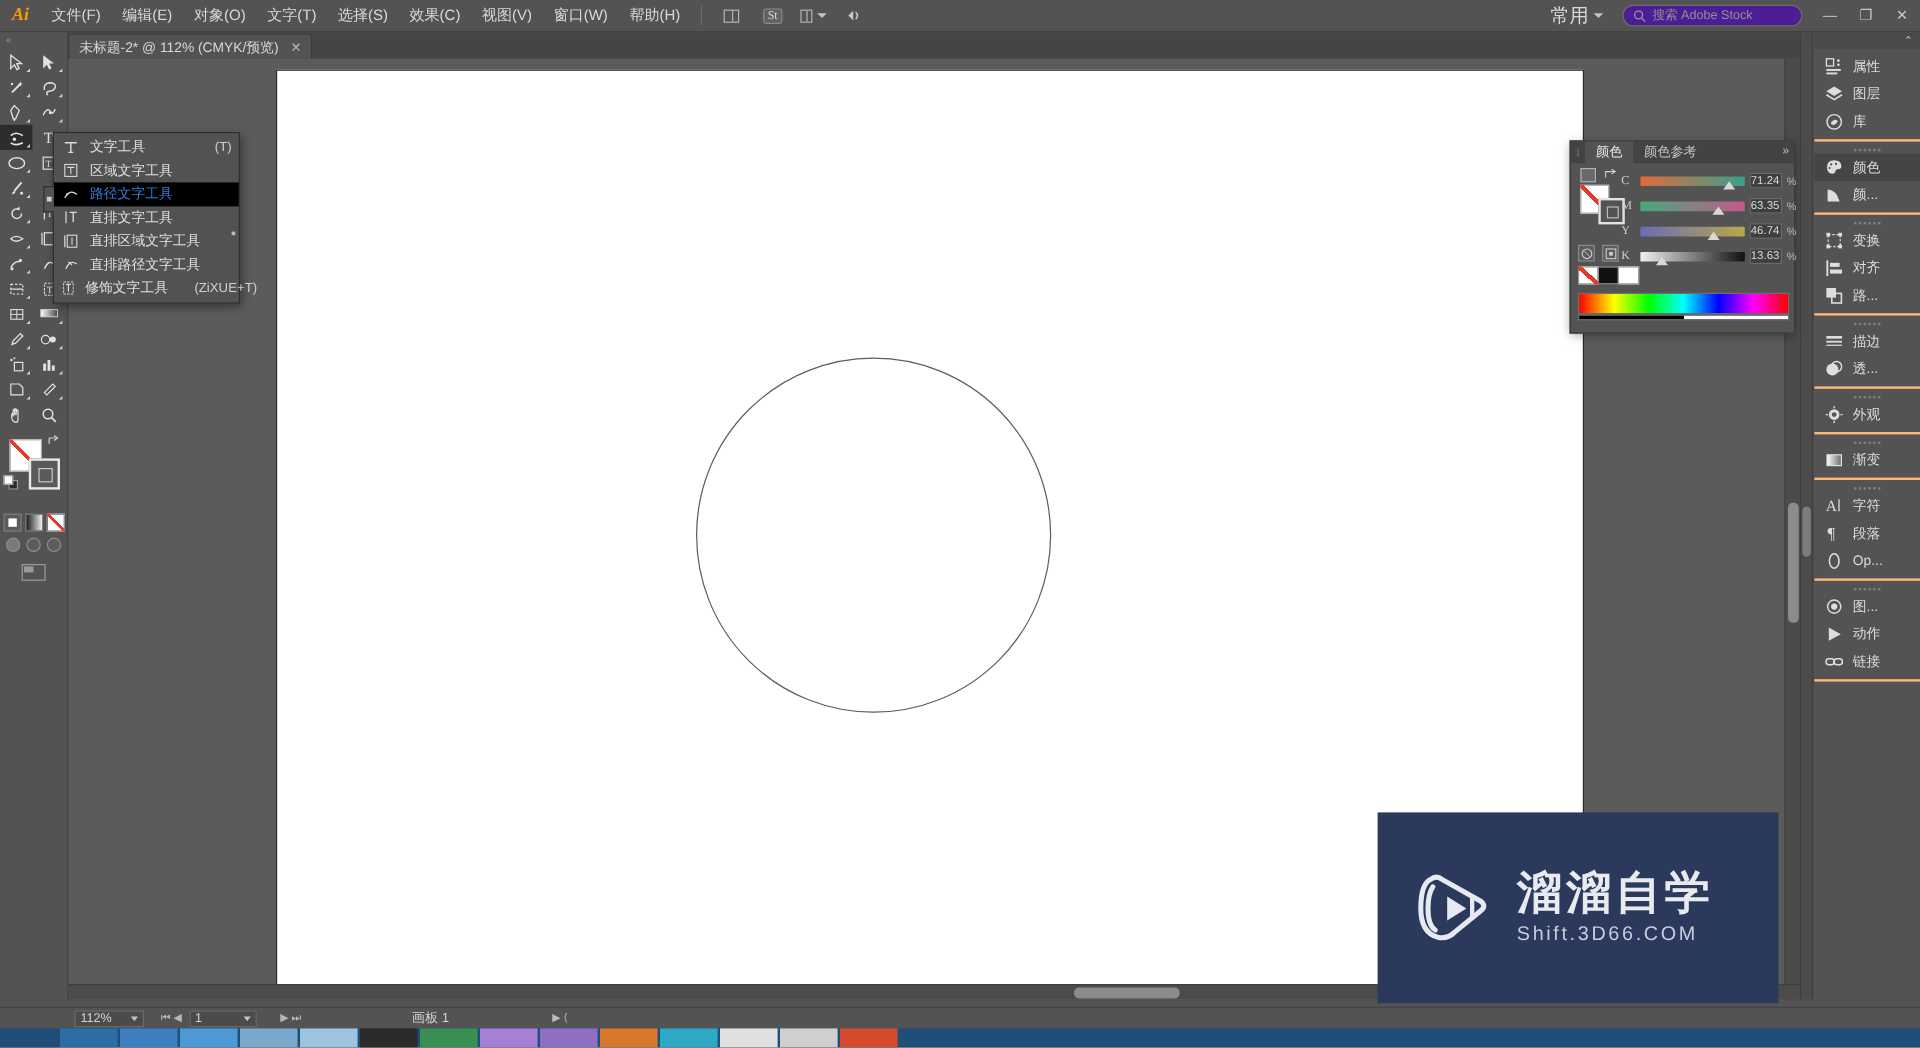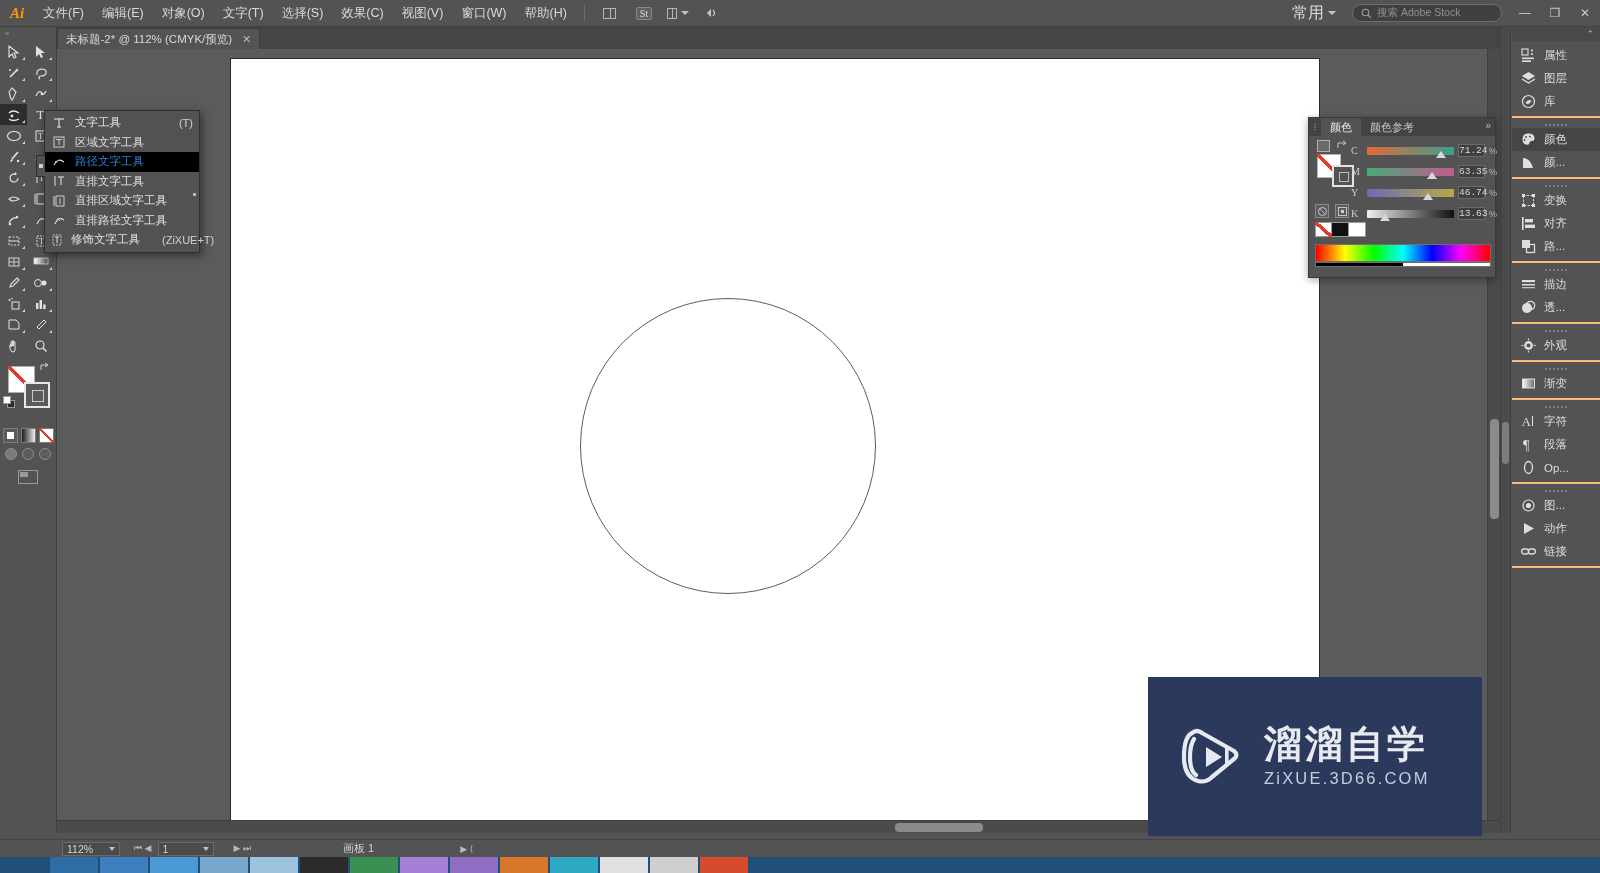--- a/index.html
+++ b/index.html
@@ -35,21 +35,21 @@
   .icon-grid { width:13px; height:11px; border:1px solid #b5b5b5; position:relative; }
   .icon-grid:after{content:"";position:absolute;left:50%;top:0;bottom:0;width:1px;background:#b5b5b5;}
   .icon-st { font-size:10px; font-family:"Liberation Serif",serif; color:#ddd;
              border:1px solid #8a8a8a; background:#616161; padding:0 3px; border-radius:2px;}
   .arr-dn { width:0;height:0;border-left:4px solid transparent;border-right:4px solid transparent;
             border-top:4px solid #c4c4c4; margin-left:4px;}
   .menubar-right { margin-left:auto; display:flex; align-items:center; height:27px; }
   .workspace-sel { display:flex; align-items:center; padding:0 8px; font-size:16px; color:#d9d9d9;}
   .search-box {
     display:flex; align-items:center; width:150px; height:18px;
-    background:#404040; border:1px solid #6d6d6d; border-radius:9px;
+    background:#4c1d95; border:1px solid #6d6d6d; border-radius:9px;
     padding:0 8px; margin:0 8px; color:#909090; font-size:10.5px; gap:5px;
   }
   .win-btn { width:30px; height:27px; display:flex; align-items:center; justify-content:center;
              color:#c9c9c9; font-size:12px; }
 
   
   .tabbar {
     position:absolute; left:57px; top:27px; width:1443px; height:22px;
     background:#454545; display:flex; align-items:flex-end;
   }
@@ -208,21 +208,21 @@
   .sl-track { position:relative; width:88px; height:8px; border-radius:1px; }
   .sl-c { background:linear-gradient(to right,#e06a3a,#3aa08c); }
   .sl-m { background:linear-gradient(to right,#4aa87a,#c15a8e); }
   .sl-y { background:linear-gradient(to right,#6b6bb8,#b8a84a); }
   .sl-k { background:linear-gradient(to right,#f0f0f0,#111); }
   .sl-knob { position:absolute; top:4px; width:0;height:0;
              border-left:5px solid transparent;border-right:5px solid transparent;
              border-bottom:7px solid #d8d8d8; }
   .sl-val { width:27px; height:13px; background:#3f3f3f; border:1px solid #6a6a6a;
             font-size:9.5px; color:#d8d8d8; text-align:right; padding-right:2px;
-            line-height:12px; font-family:Liberation Mono, monospace;}
+            line-height:12px; font-family:Liberation Sans, sans-serif;}
   .sl-pct { font-size:9px; color:#b8b8b8; }
   .cp-bottom { position:absolute; left:6px; top:86px; display:flex; }
   .cb-none { width:17px; height:15px; background:#fff; border:1px solid #9a9a9a; position:relative;}
   .cb-none:after{content:"";position:absolute;left:-1px;top:-1px;right:-1px;bottom:-1px;
     background:linear-gradient(to top right,transparent 42%,#e23b2e 42%,#e23b2e 58%,transparent 58%);}
   .cb-blk { width:17px; height:15px; background:#111; border:1px solid #9a9a9a; border-left:none;}
   .cb-wht { width:17px; height:15px; background:#fff; border:1px solid #9a9a9a; border-left:none;}
   .cp-spectrum { position:absolute; left:6px; top:108px; width:176px; height:18px;
     background:linear-gradient(to right,#ff0000,#ffff00,#00ff00,#00ffff,#0000ff,#ff00ff,#ff0000);
     border:1px solid #6e6e6e;}
@@ -586,21 +586,21 @@
     <div class="wm-logo">
       <svg width="76" height="76" viewBox="0 0 76 76">
         <path d="M20 14 q-8 4 -8 24 q0 20 14 24 q8 2 14 -4 l22 -18 q5 -4 0 -8 L30 14 q-5 -4 -10 0 z" fill="none" stroke="#e6e9f2" stroke-width="4.2" stroke-linejoin="round"></path>
         <path d="M22 20 q-4 6 -4 18 q0 14 6 18" fill="none" stroke="#e6e9f2" stroke-width="4.2" stroke-linecap="round"></path>
         <path d="M34 28 L50 38 L34 48 Z" fill="#e6e9f2"></path>
         <rect x="53" y="29" width="3.6" height="18" fill="#e6e9f2"></rect>
       </svg>
     </div>
     <div class="wm-text">
       <div class="wm-cn">溜溜自学</div>
-      <div class="wm-en">ZiXUE.3D66.COM</div>
+      <div class="wm-en">Shift.3D66.COM</div>
     </div>
   </div>
 
   <div class="flyout">
     <div class="fly-tear">
         <span class="fly-tear-dot"></span>
       </div>
     <span class="fly-right-dot"></span>
 
     <div class="fly-item">

